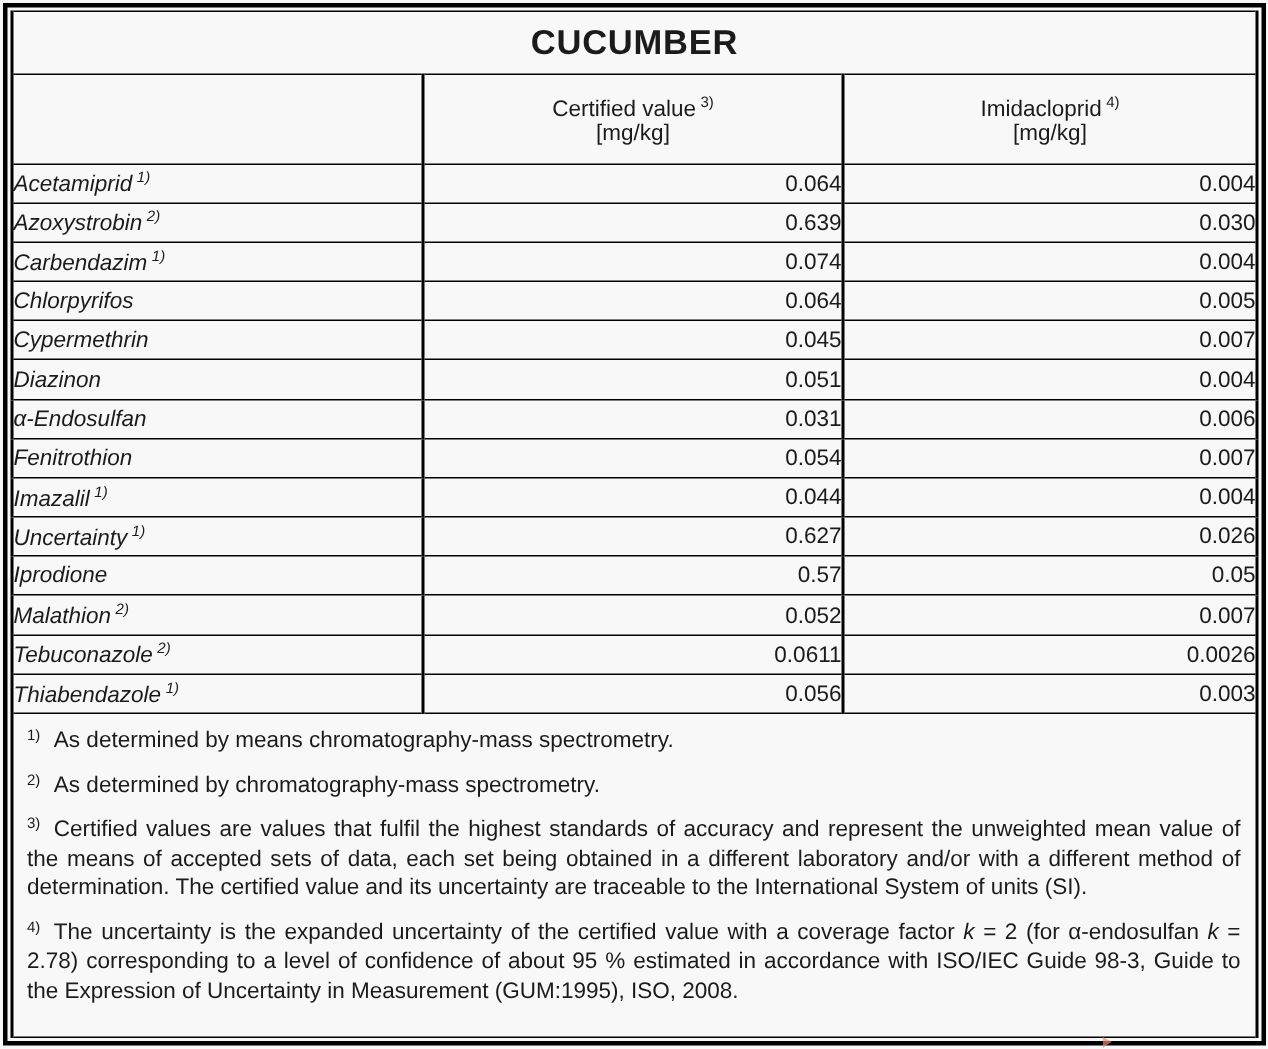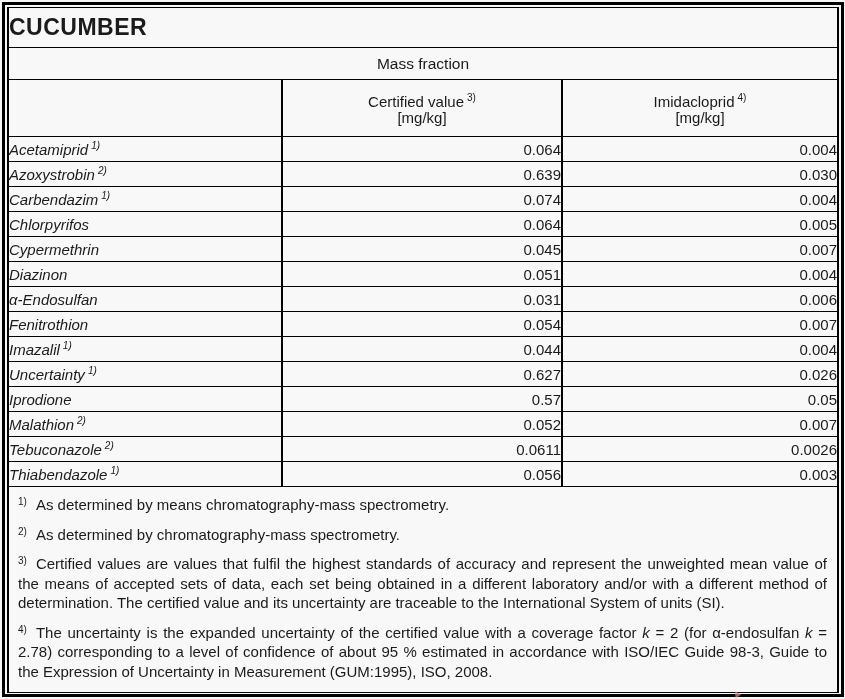--- a/index.html
+++ b/index.html
@@ -29,21 +29,21 @@
   }
   table.cert td {
     border: solid #000;
     border-width: 1px 2px;
     padding: 0;
     vertical-align: middle;
     font-size: 15px;
   }
   tr.title-row td {
     height: 39px;
-    text-align: left;
+    text-align: center;
     font-size: 23px;
     font-weight: bold;
     letter-spacing: 0.5px;
   }
   tr.subtitle-row td {
     height: 31px;
     text-align: center;
     font-size: 15.5px;
   }
   tr.header-row td { height: 56px; text-align: center; }
@@ -88,23 +88,20 @@
 <div class="frame">
   <table class="cert">
     <colgroup>
       <col style="width:274px">
       <col style="width:280px">
       <col>
     </colgroup>
     <tbody>
       <tr class="title-row">
         <td colspan="3">CUCUMBER</td>
-      </tr>
-      <tr class="subtitle-row">
-        <td colspan="3">Mass fraction</td>
       </tr>
       <tr class="header-row">
         <td></td>
         <td>
           <div class="head-line"><span>Certified value</span><sup class="fn">3)</sup></div>
           <div class="head-line">[mg/kg]</div>
         </td>
         <td>
           <div class="head-line"><span>Imidacloprid</span><sup class="fn">4)</sup></div>
           <div class="head-line">[mg/kg]</div>

